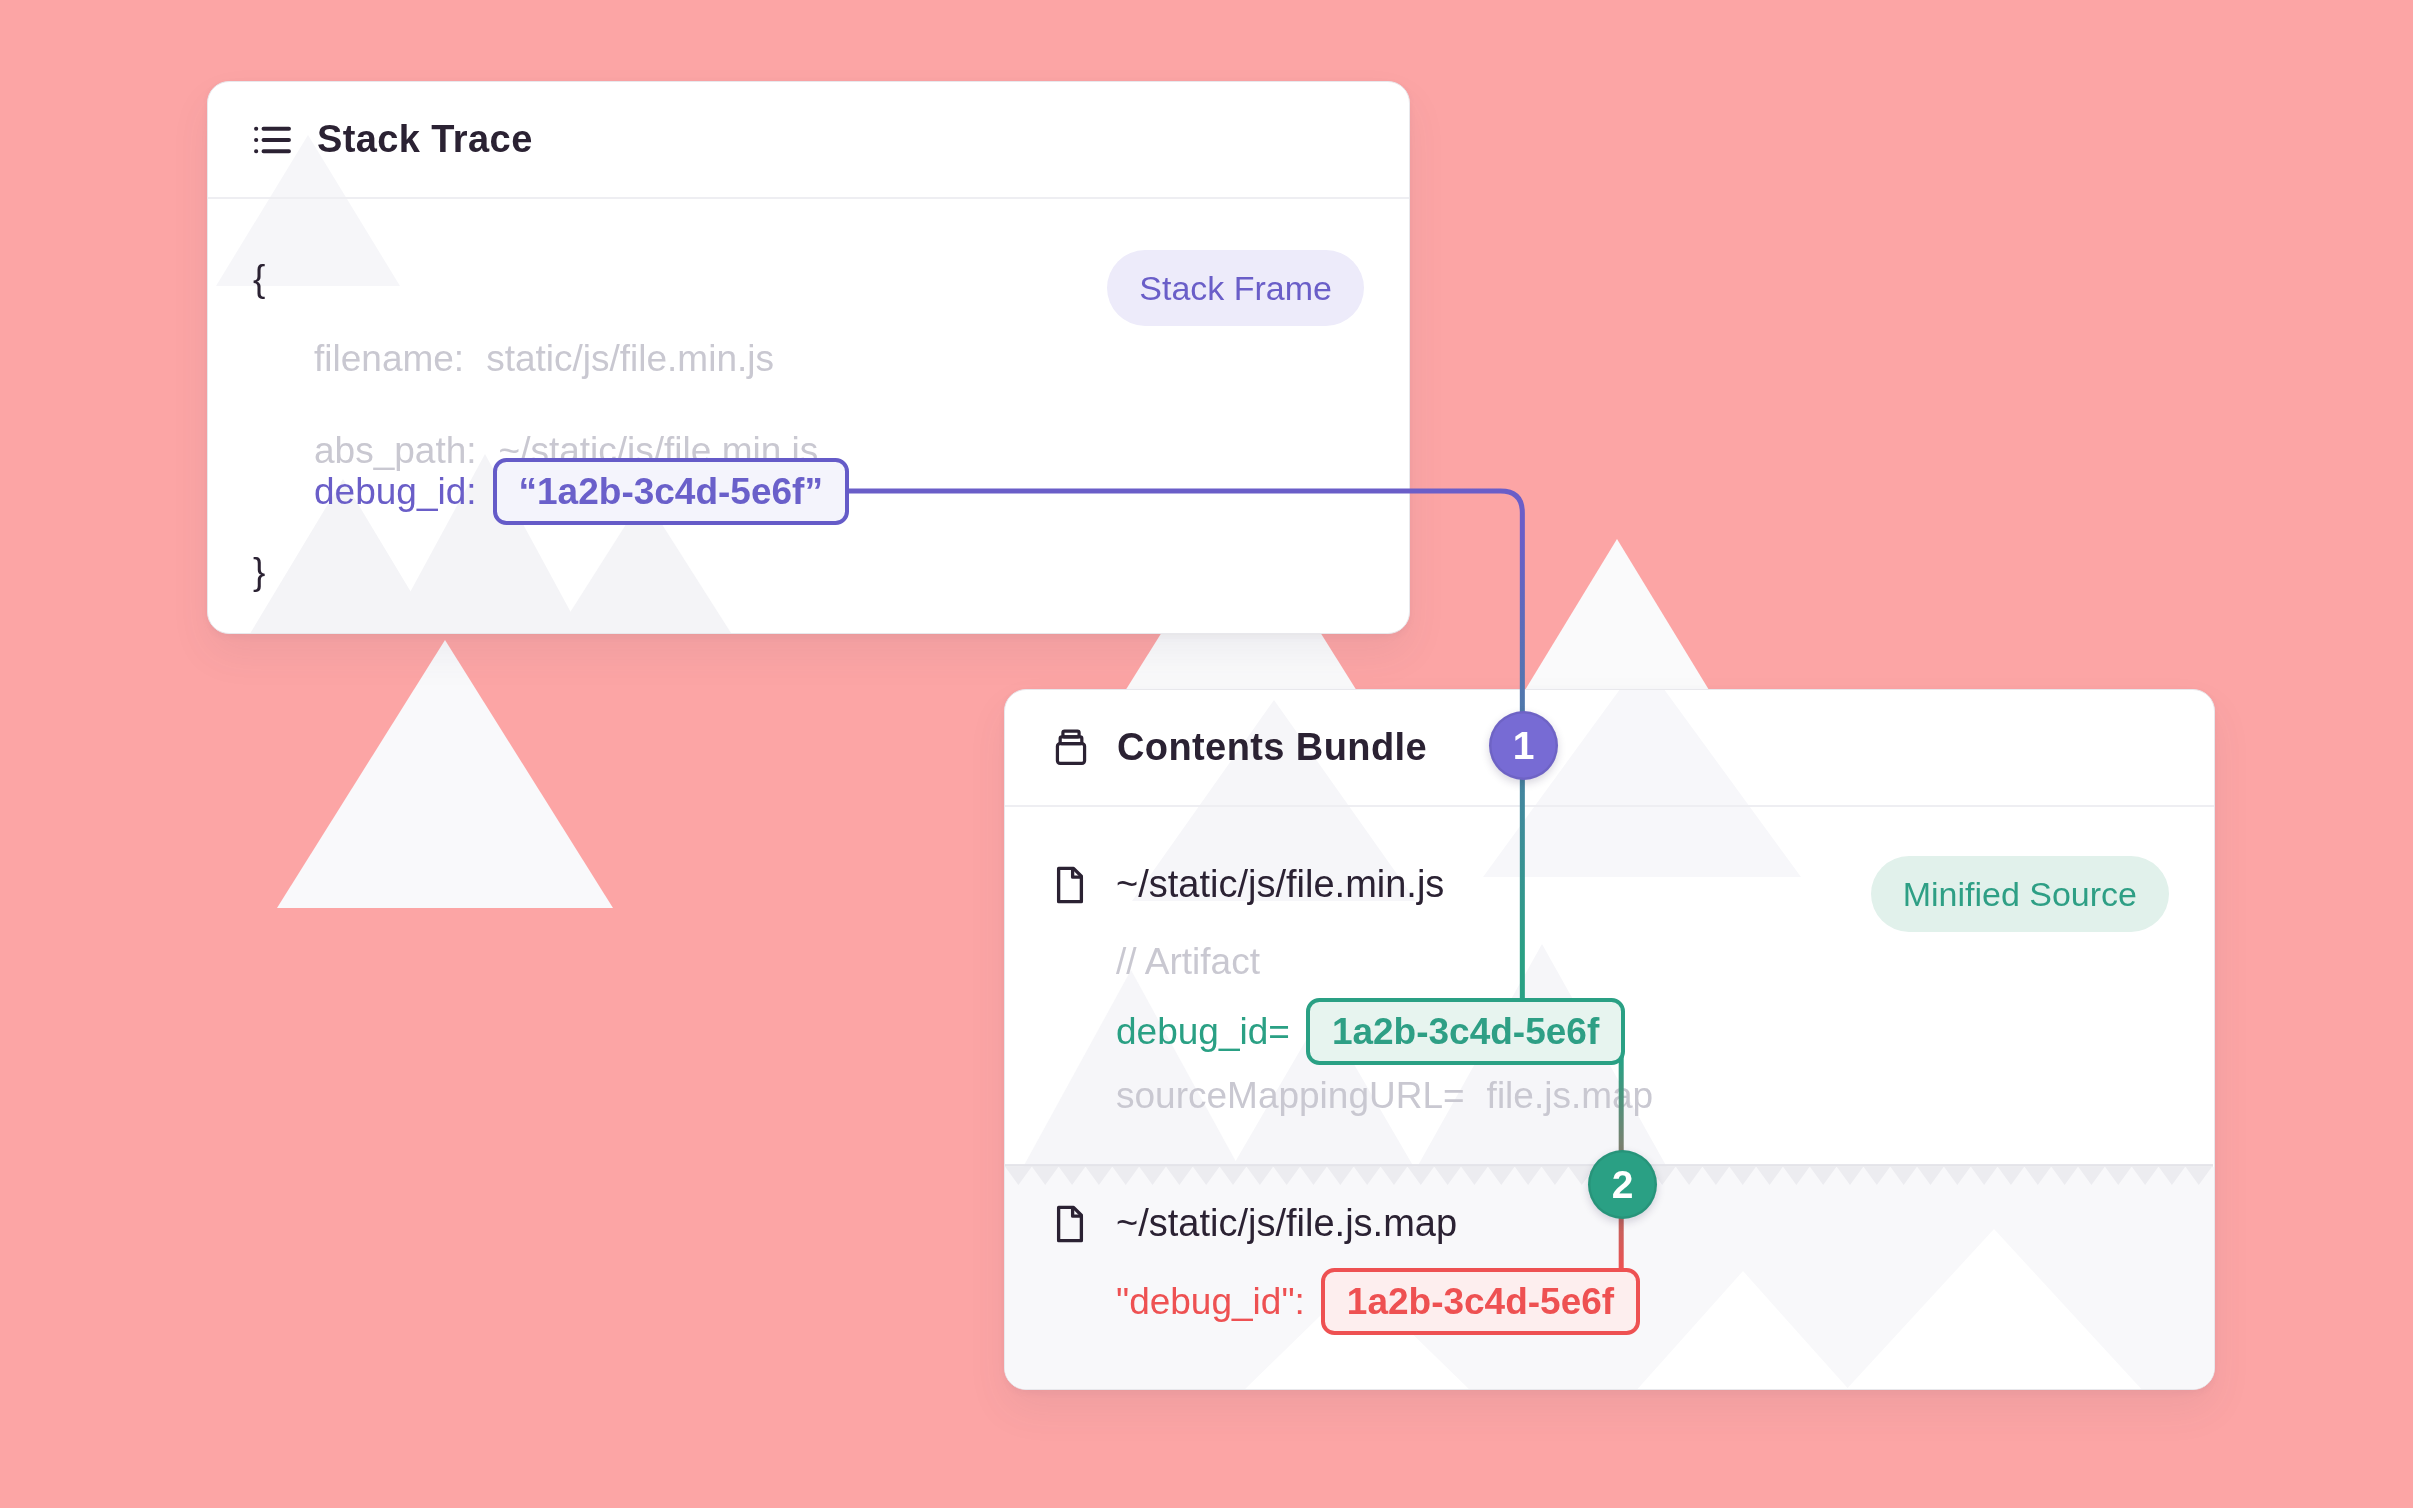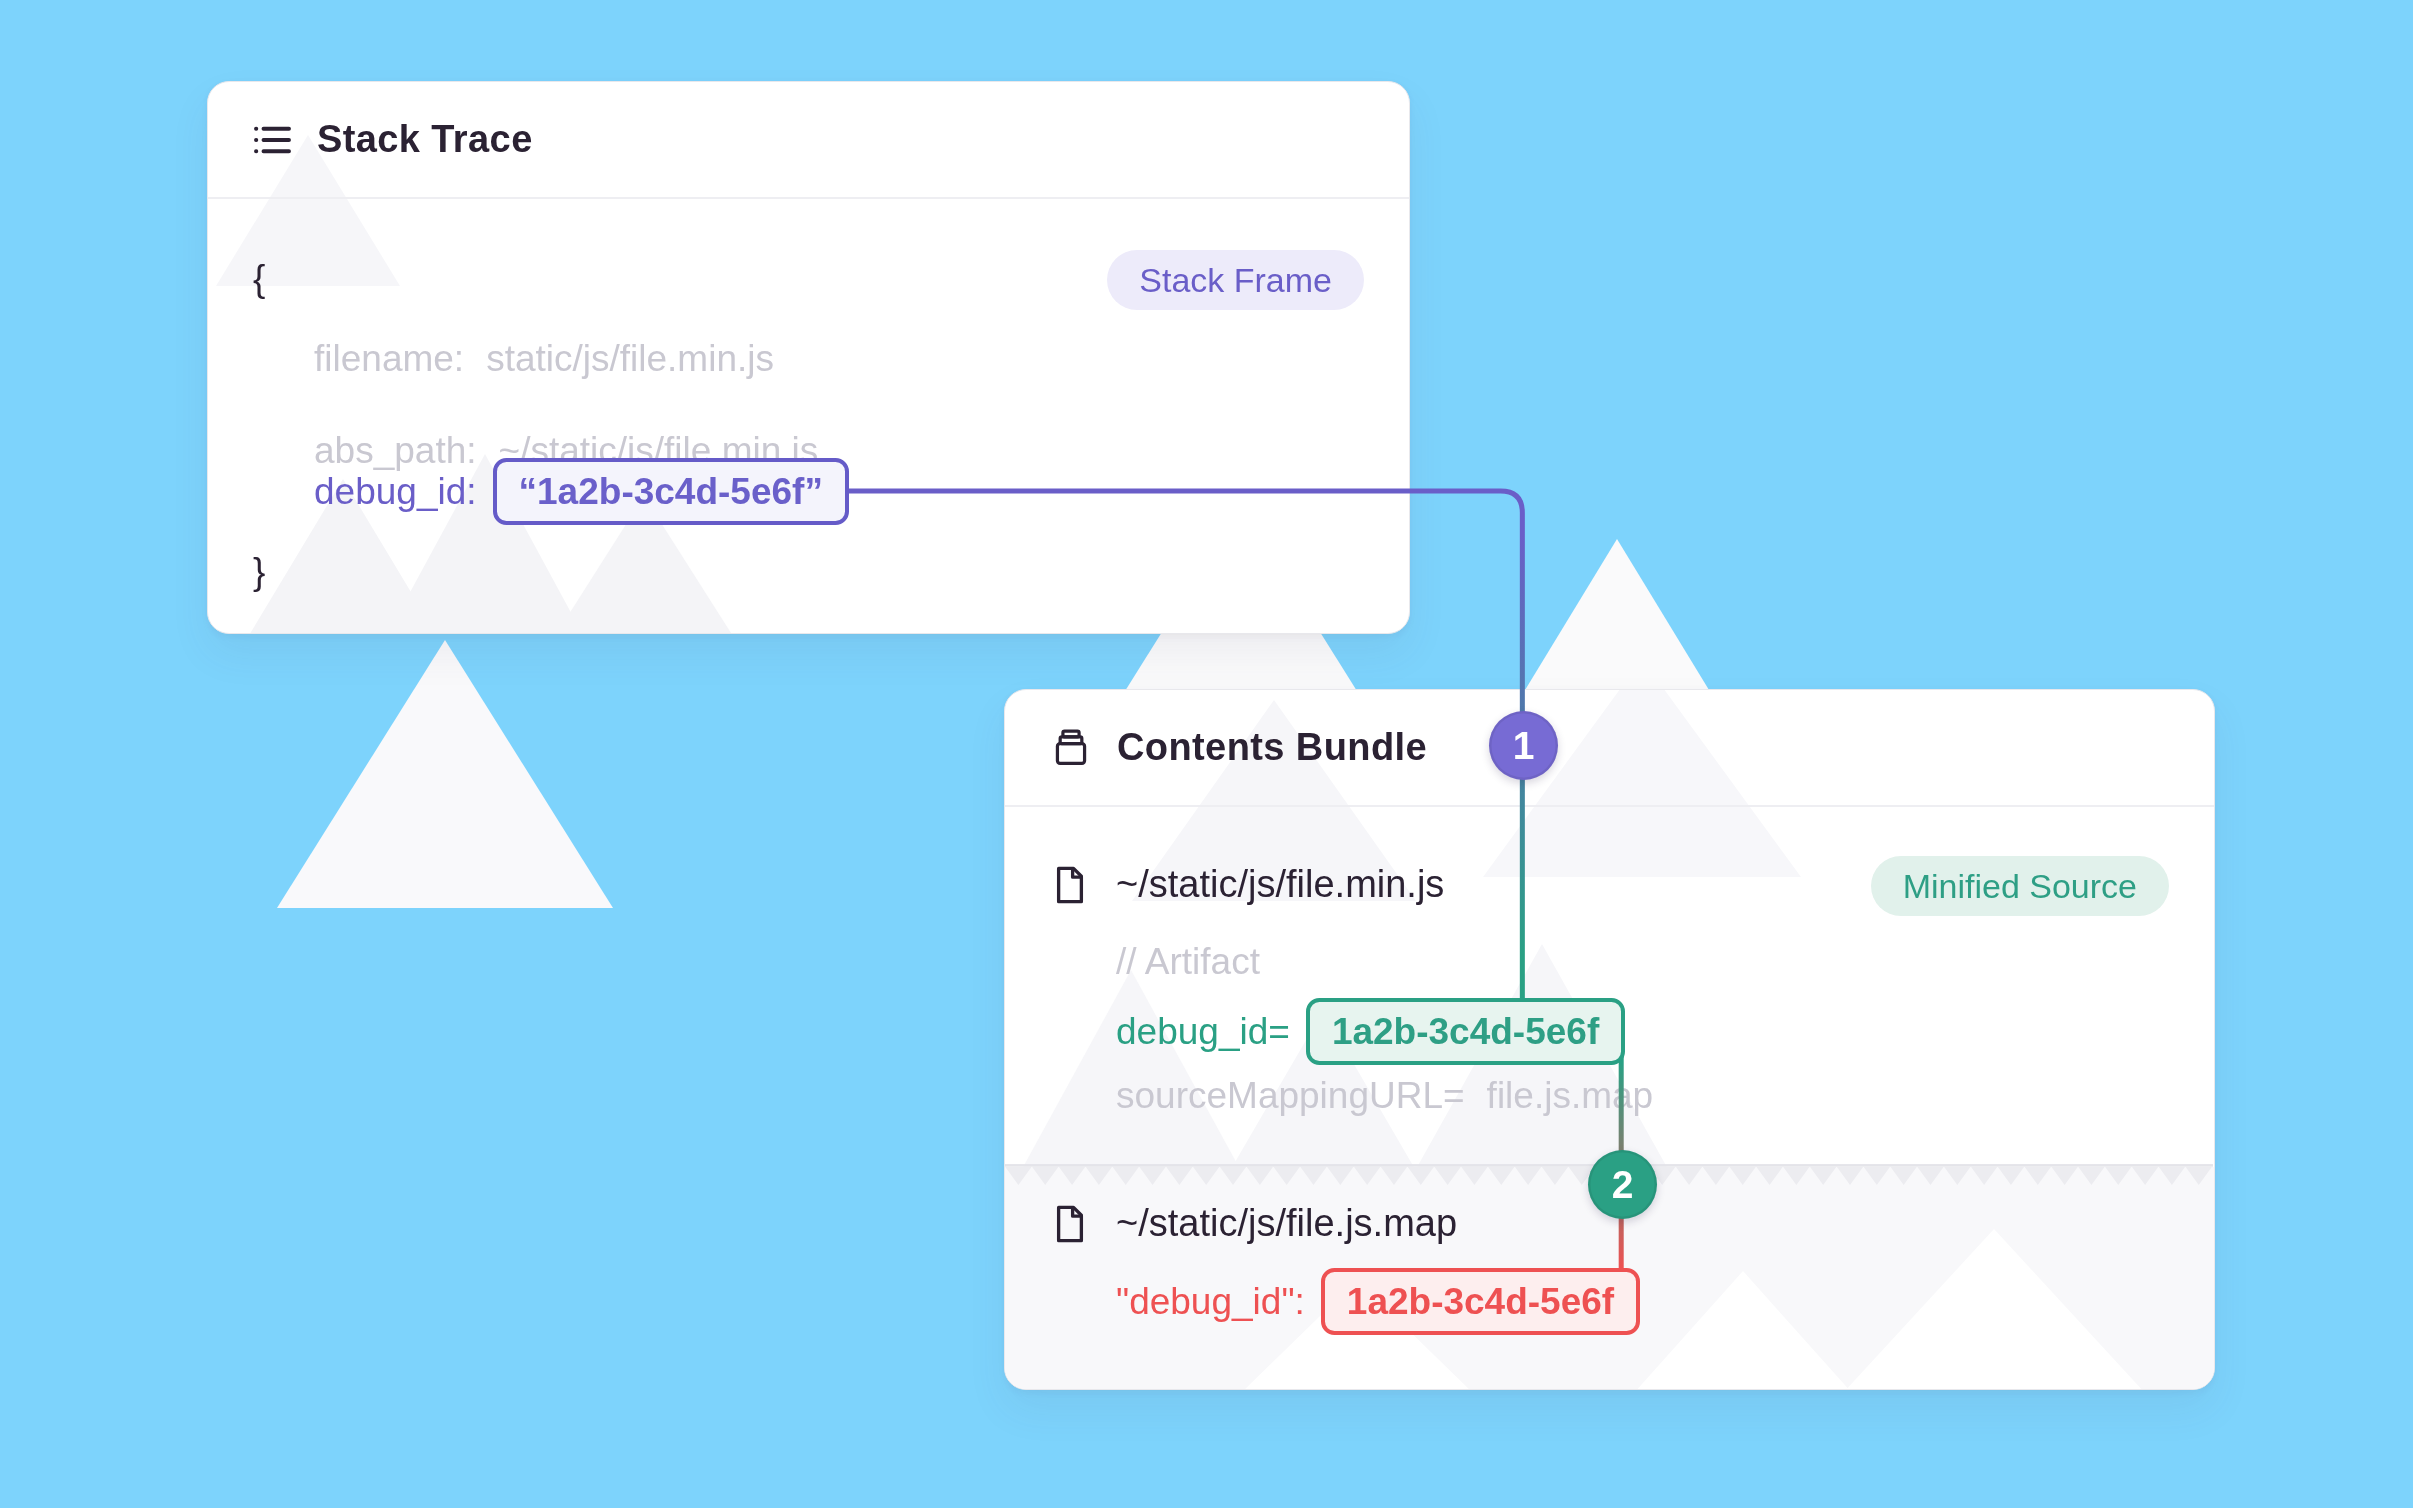--- a/index.html
+++ b/index.html
@@ -1,20 +1,20 @@
 <!DOCTYPE html>
 <html style="font-size:13.4px"><head>
 <meta charset="utf-8">
 <style>
   * { margin:0; padding:0; box-sizing:border-box; }
   html,body { background:#f4f4f6; }
   body { font-family:"Liberation Sans","DejaVu Sans",sans-serif; }
   .canvas {
     position:relative; width:2413px; height:1508px;
-    background:#7dd3fc; overflow:hidden;padding-left:36px;
+    background:#fca5a5; overflow:hidden;padding-left:36px;
   }
   
   .tri { position:absolute; width:0; height:0; border-style:solid; border-color:transparent; pointer-events:none; }
   
   .card {
     position:absolute; background:#ffffff;
     border:1.7px solid #e8e8ec; border-radius:22px;
     box-shadow:0 20px 40px rgba(70,64,100,.07), 0 2.5px 6.7px rgba(70,64,100,.05);
     overflow:hidden;
   }
@@ -37,21 +37,21 @@
   .chip {
     position:relative; z-index:20;
     margin-left:16px; padding:9.2px 22px;
     font-size:37px; font-weight:700; line-height:40px; white-space:nowrap;
     border-radius:13.4px; border:4.2px solid;
   }
   .chip-purple { border-color:#655bc8; background:#f4f4fc; color:#6a60ca; }
   .chip-green  { border-color:#2aa084; background:#e7f4ef; color:#2e9f85; }
   .chip-red    { border-color:#ee5152; background:#fdeeee; color:#ee5152; }
   .pill {
-    position:absolute; height:60px; padding:0 32px;
+    position:absolute; height:76px; padding:0 32px;
     display:flex; align-items:center; border-radius:837px;
     font-size:34px; font-weight:500; white-space:nowrap;
   }
   .pill-purple { background:#edebfa; color:#6a5ec8; }
   .pill-green  { background:#e1f1eb; color:#2e9f85;text-align:right; }
   .pill-red    { background:#fde8e8; color:#ee5152; }
   .file-row { position:absolute; display:flex; align-items:center; gap:25px; }
   .file-row .path { font-size:38px; font-weight:500; color:#2b2233; white-space:nowrap; }
   
   .overlay { position:absolute; left:0; top:0; z-index:10; pointer-events:none; }

